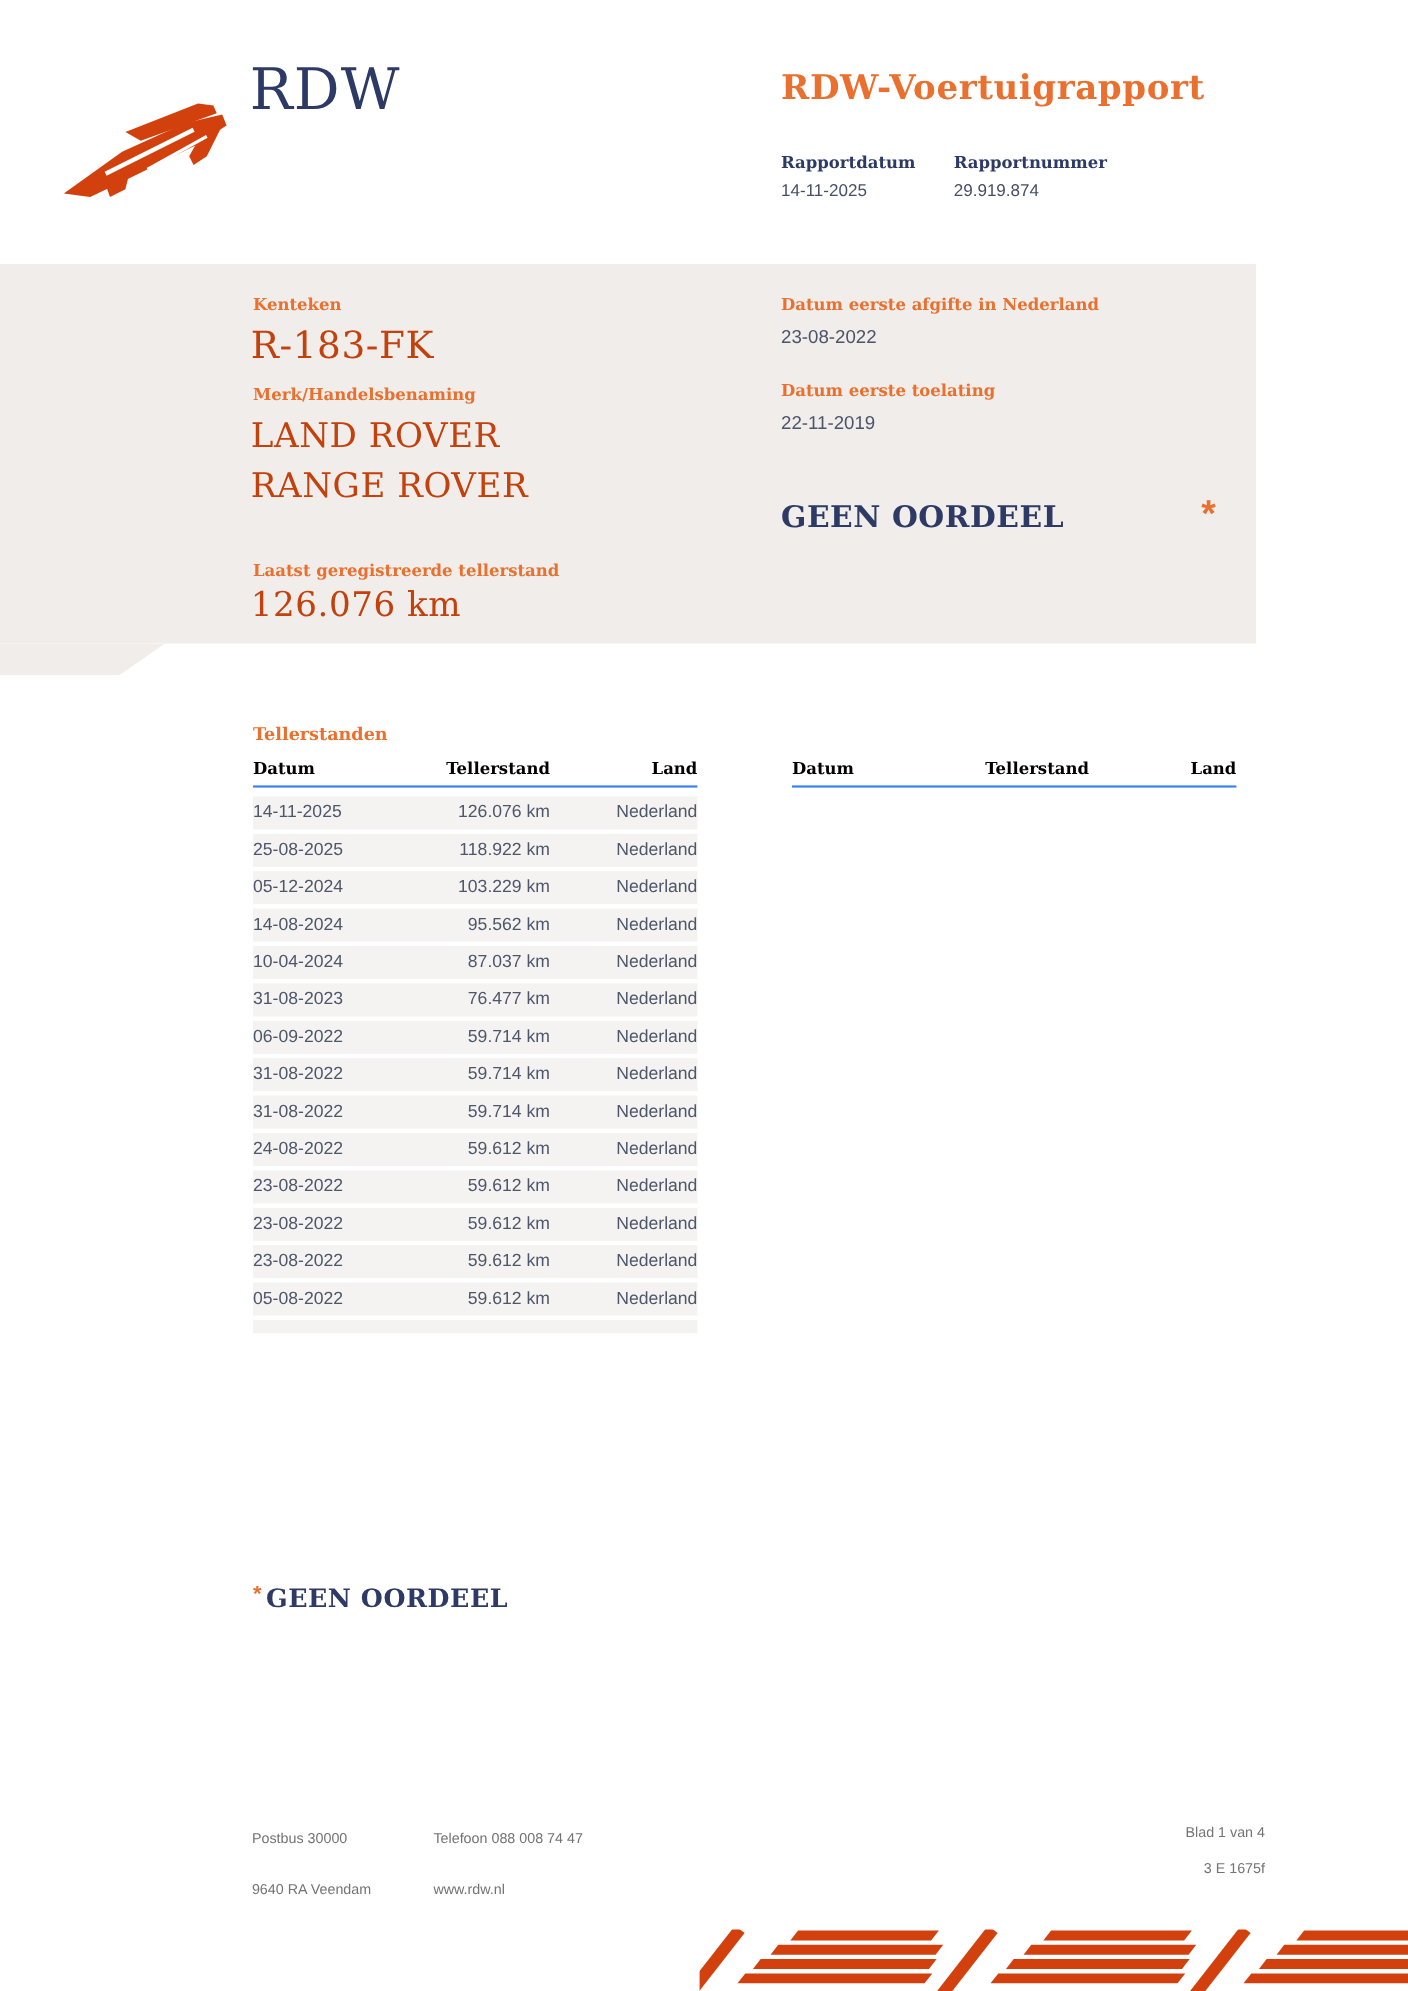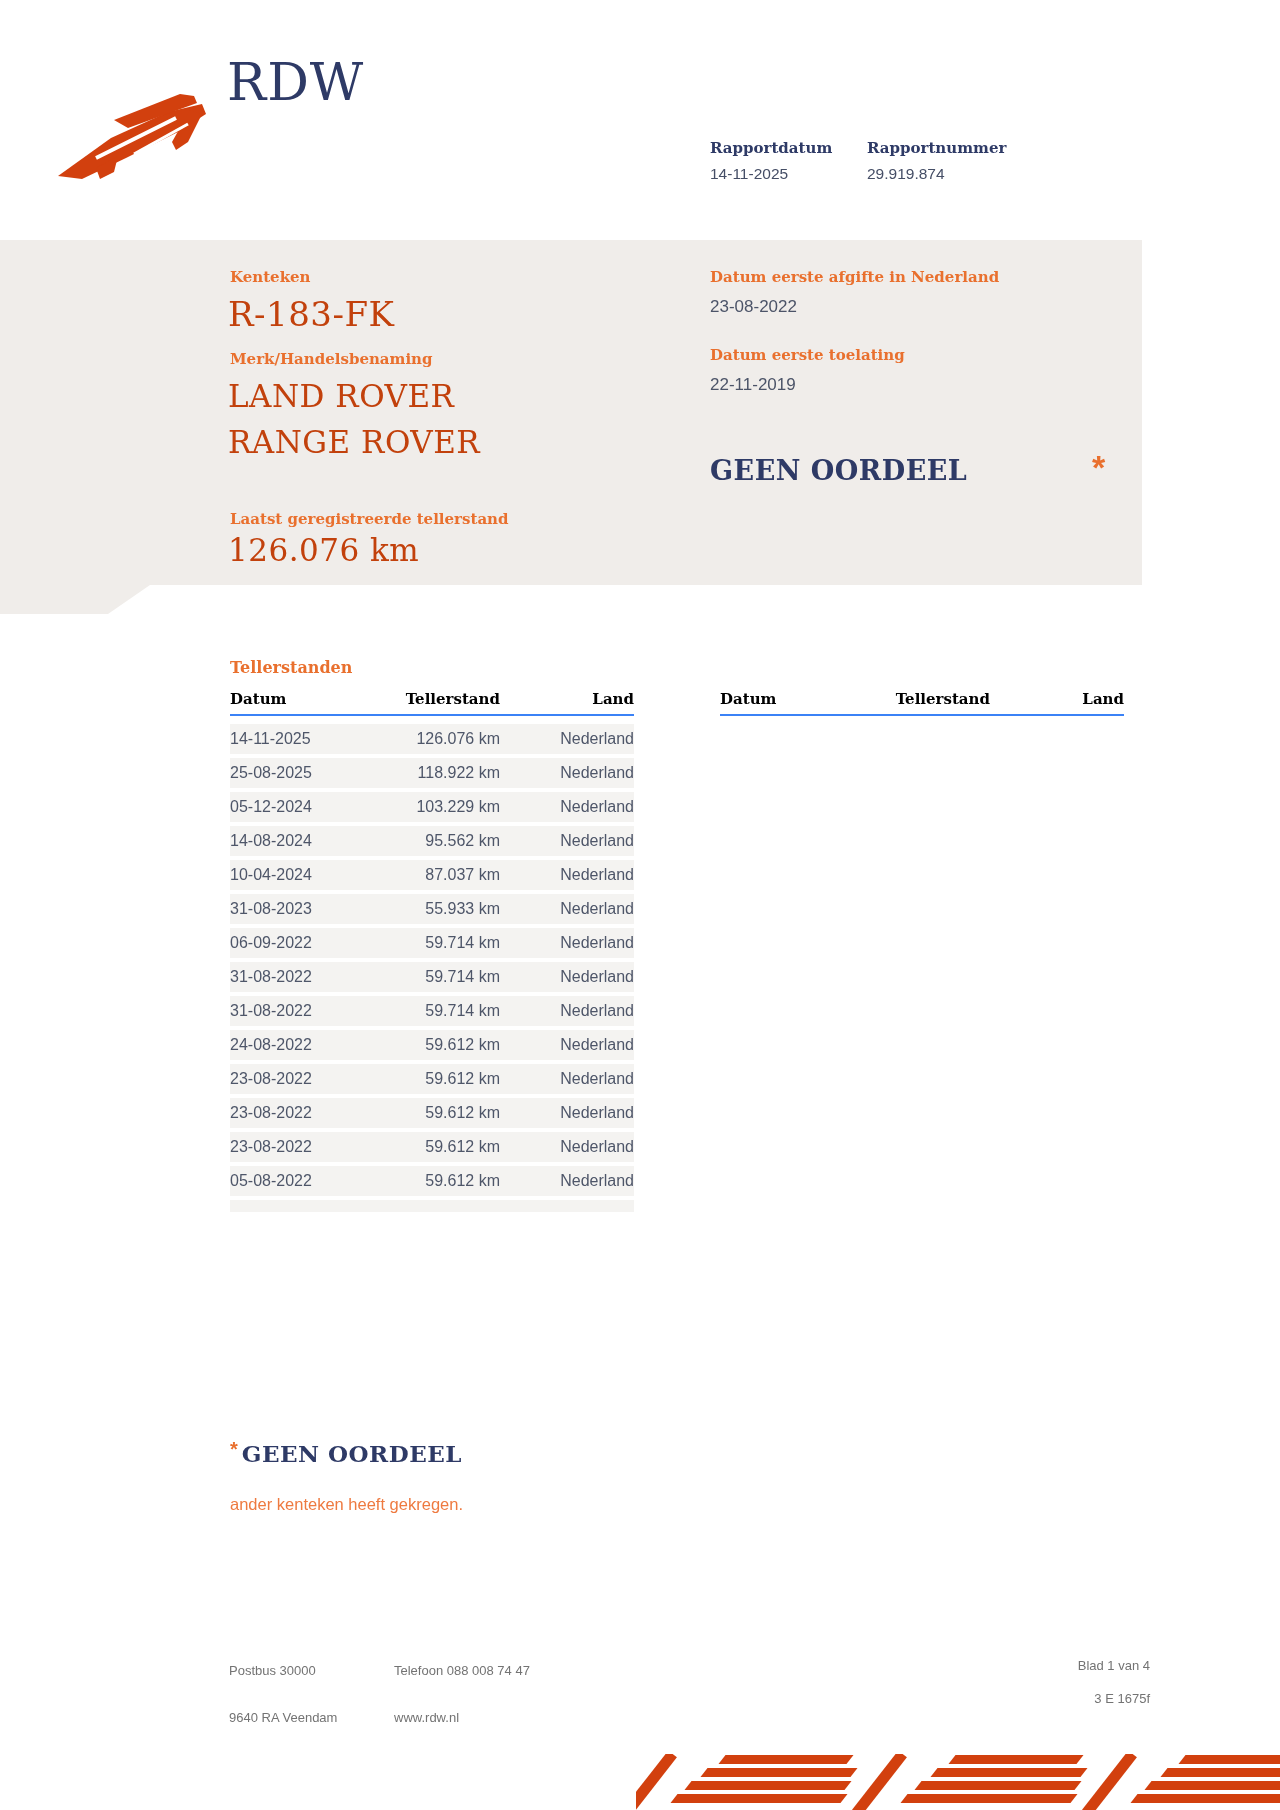--- a/index.html
+++ b/index.html
@@ -74,20 +74,21 @@
 
   <svg class="logo-svg" viewBox="0 0 152 102" xmlns="http://www.w3.org/2000/svg">
     <polygon points="2,96 55,58 112,32 146,24 150,34 122,52 70,78 26,99" fill="#d2400e"></polygon>
     <polygon points="58,40 124,14 138,16 141,23 72,48" fill="#d2400e"></polygon>
     <polygon points="134,30 146,34 132,62 120,70 116,62" fill="#d2400e"></polygon>
     <line x1="40" y1="78" x2="120" y2="38" stroke="#ffffff" stroke-width="4"></line>
     <line x1="78" y1="74" x2="132" y2="44" stroke="#ffffff" stroke-width="3"></line>
     <polygon points="40,88 62,76 58,92 44,99" fill="#d2400e"></polygon>
   </svg>
   <div class="rdw-word">RDW</div>
+  <div class="doc-title">RDW-Voertuigrapport</div>
 
   <div class="meta-label mcol1">Rapportdatum</div>
   <div class="meta-label mcol2">Rapportnummer</div>
   <div class="meta-value mcol1">14-11-2025</div>
   <div class="meta-value mcol2">29.919.874</div>
 
   <div class="panel"></div>
   <div class="panel-notch"></div>
 
   <div class="olabel" style="left:230px;top:268px;">Kenteken</div>
@@ -134,21 +135,21 @@
       <span class="c2">95.562 km</span>
       <span class="c3">Nederland</span>
     </div>
         <div class="trow">
       <span class="c1">10-04-2024</span>
       <span class="c2">87.037 km</span>
       <span class="c3">Nederland</span>
     </div>
         <div class="trow">
       <span class="c1">31-08-2023</span>
-      <span class="c2">55.933 km</span>
+      <span class="c2">76.477 km</span>
       <span class="c3">Nederland</span>
     </div>
         <div class="trow">
       <span class="c1">06-09-2022</span>
       <span class="c2">59.714 km</span>
       <span class="c3">Nederland</span>
     </div>
         <div class="trow">
       <span class="c1">31-08-2022</span>
       <span class="c2">59.714 km</span>
@@ -193,21 +194,20 @@
       <span class="c1">Datum</span>
       <span class="c2">Tellerstand</span>
       <span class="c3">Land</span>
     </div>
   </div>
 
   <div class="fn-head">
     <span class="fn-star">*</span><span class="fn-title">GEEN OORDEEL</span>
   </div>
   <div class="fn-para">
-    <div>ander kenteken heeft gekregen.</div>
   </div>
 
   <div class="foot f-r1 f-c1">Postbus 30000</div>
   <div class="foot f-r2 f-c1">9640 RA Veendam</div>
   <div class="foot f-r1 f-c2">Telefoon 088 008 74 47</div>
   <div class="foot f-r2 f-c2">www.rdw.nl</div>
   <div class="foot f-right r1">Blad 1 van 4</div>
   <div class="foot f-right r2">3 E 1675f</div>
 
   <div class="bgfx">

